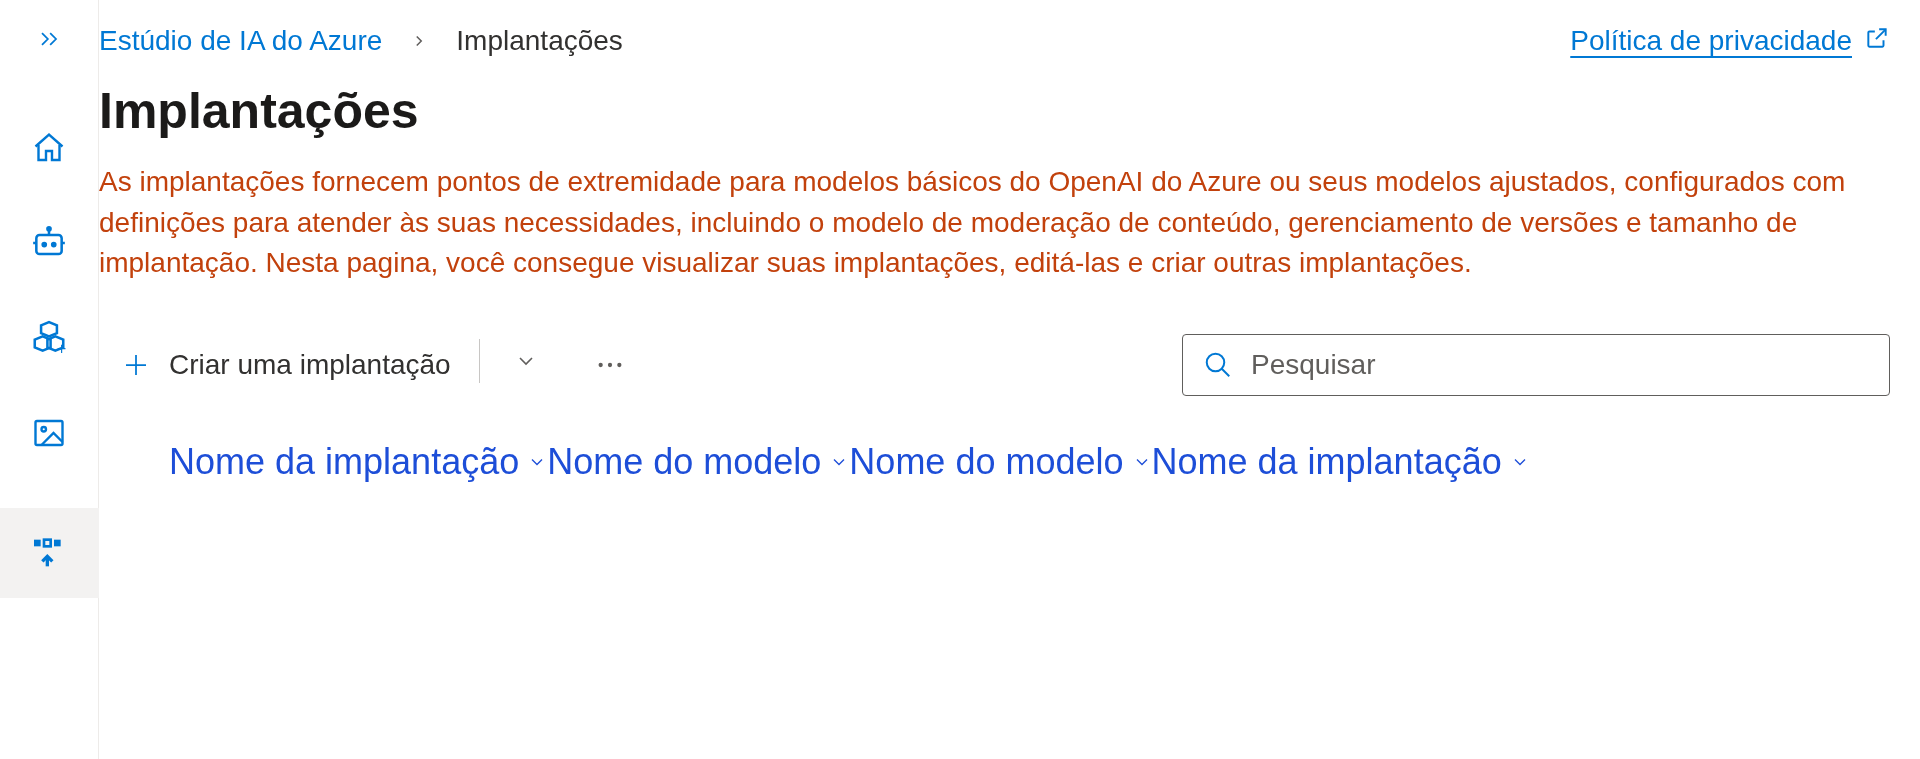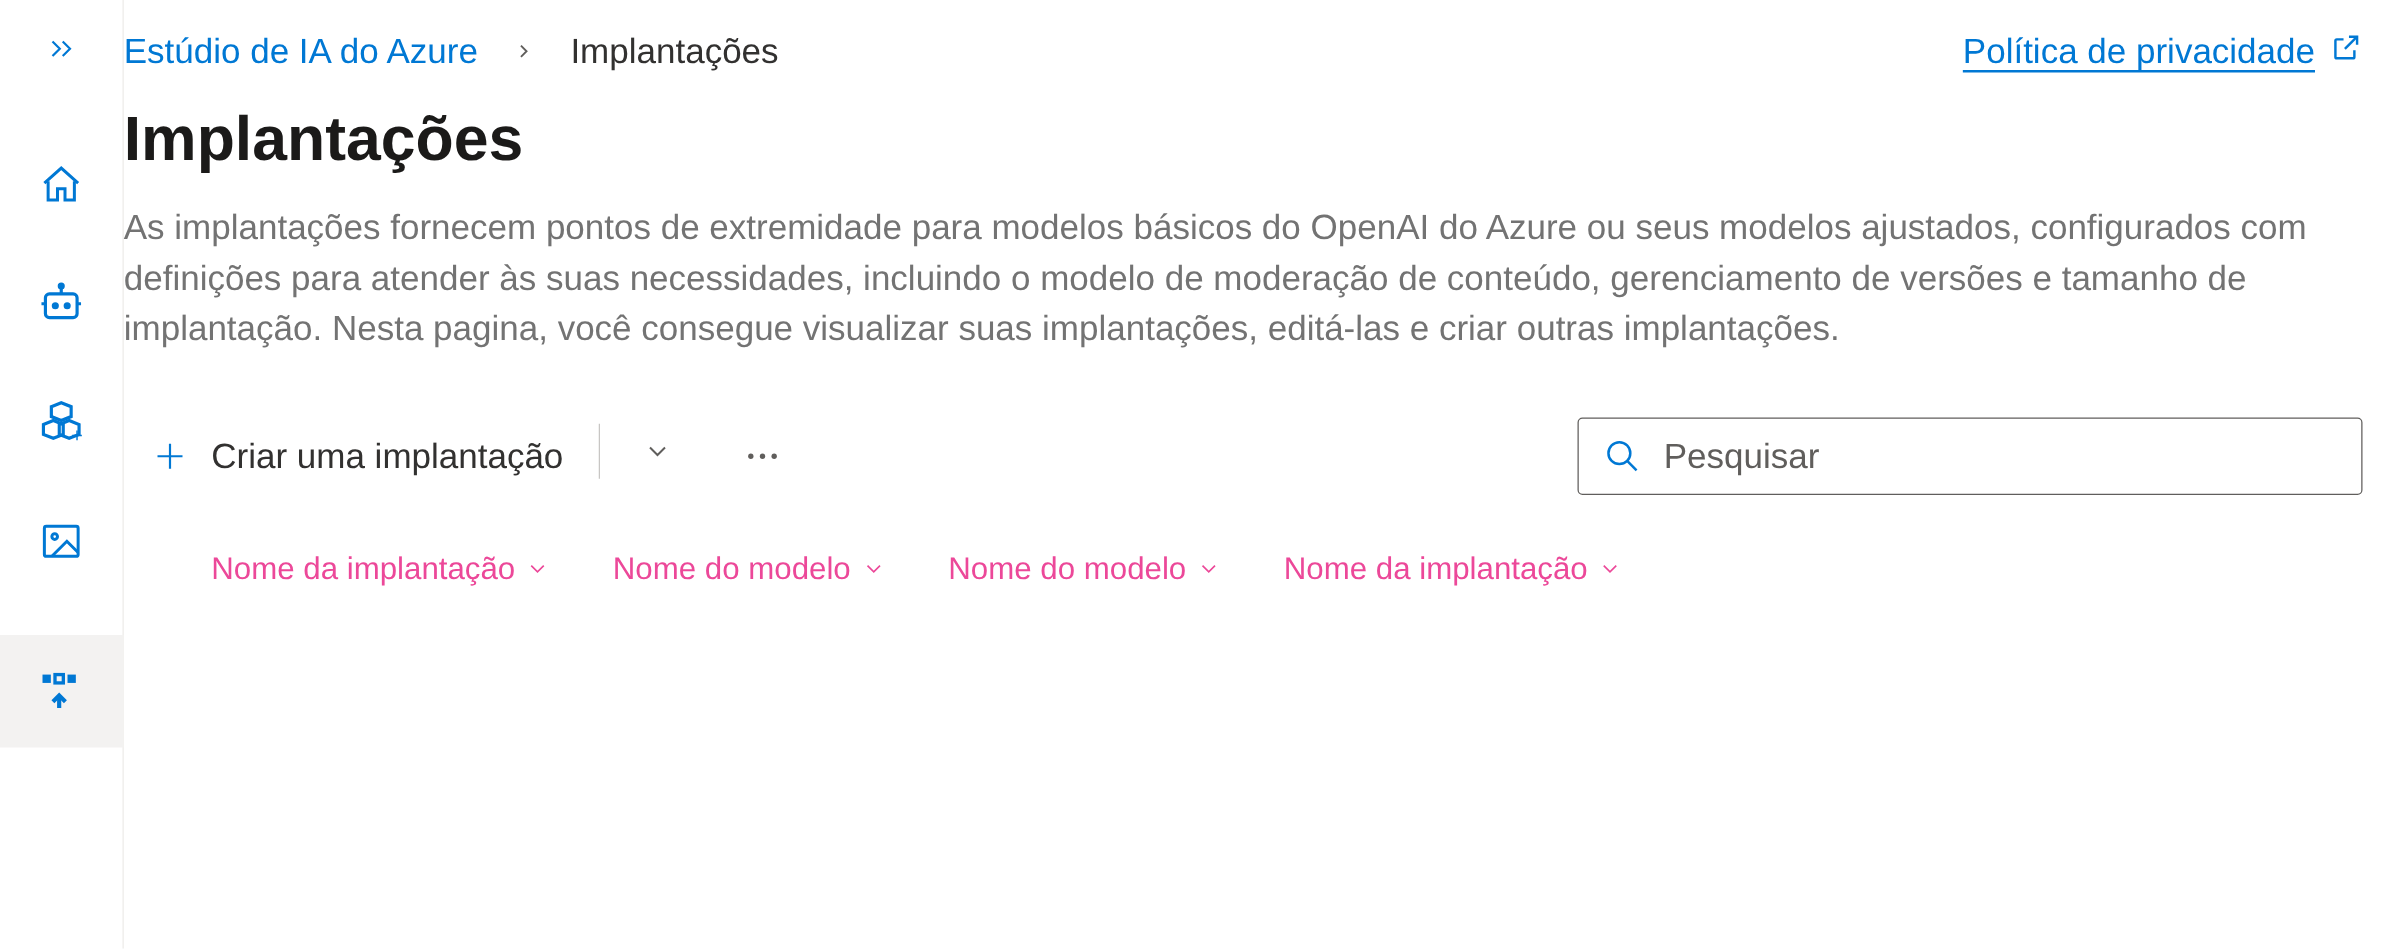--- a/index.html
+++ b/index.html
@@ -91,21 +91,21 @@
       cursor: pointer;
     }
     .page-title {
       font-size: 50px;
       font-weight: 600;
       color: #1b1a19;
       margin-bottom: 22px;
     }
     .page-desc {
       font-size: 28px;
-      color: #737373;
+      color: #c2410c;
       line-height: 1.45;
       margin-bottom: 50px;
       max-width: 1780px;
     }
     .toolbar {
       display: flex;
       align-items: center;
       justify-content: space-between;
       margin-bottom: 45px;
       padding-right: 30px;
@@ -141,39 +141,38 @@
       display: inline-flex;
       align-items: center;
       color: #605e5c;
     }
     .search-box {
       display: flex;
       align-items: center;
       border: 1px solid #605e5c;
       border-radius: 4px;
       padding: 14px 20px;
-      width: 628px;
+      width: 708px;
       gap: 18px;
     }
     .search-box input {
       border: none;
       outline: none;
       font-size: 28px;
       color: #323130;
       flex: 1;
       background: transparent;
     }
     .search-box input::placeholder { color: #605e5c; }
     .search-box svg { color: #0078d4; }
     .table-header {
       display: flex;
-      gap: 50px;
       padding-left: 70px;
-      font-size: 25px;
-      color: #ec4899;
+      font-size: 36px;
+      color: #1d4ed8;
       font-weight: 400;
     }
     .col-header {
       display: inline-flex;
       align-items: center;
       gap: 8px;
       cursor: pointer;
     }
   </style>
 </head>

